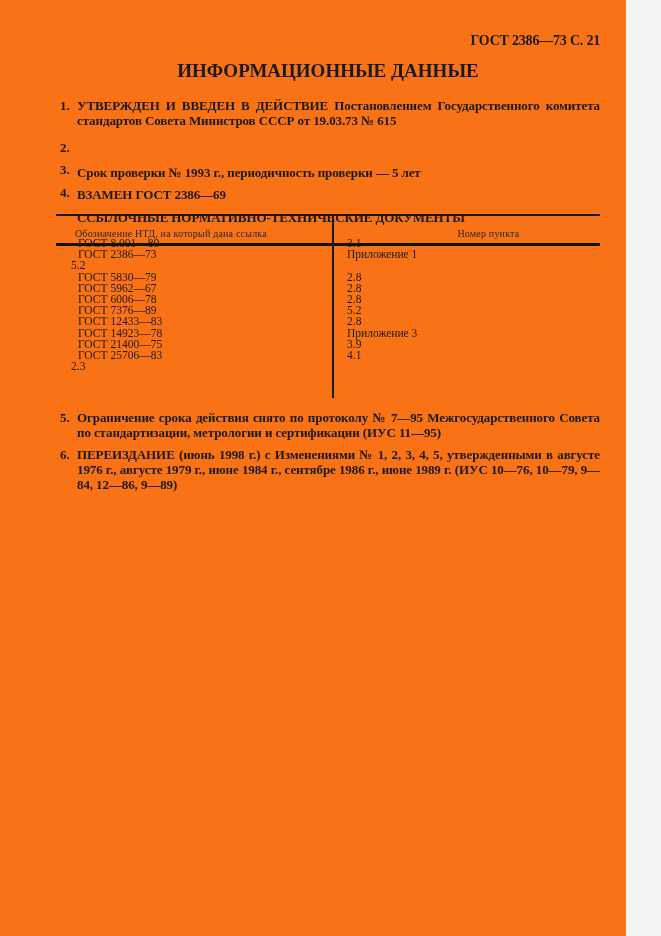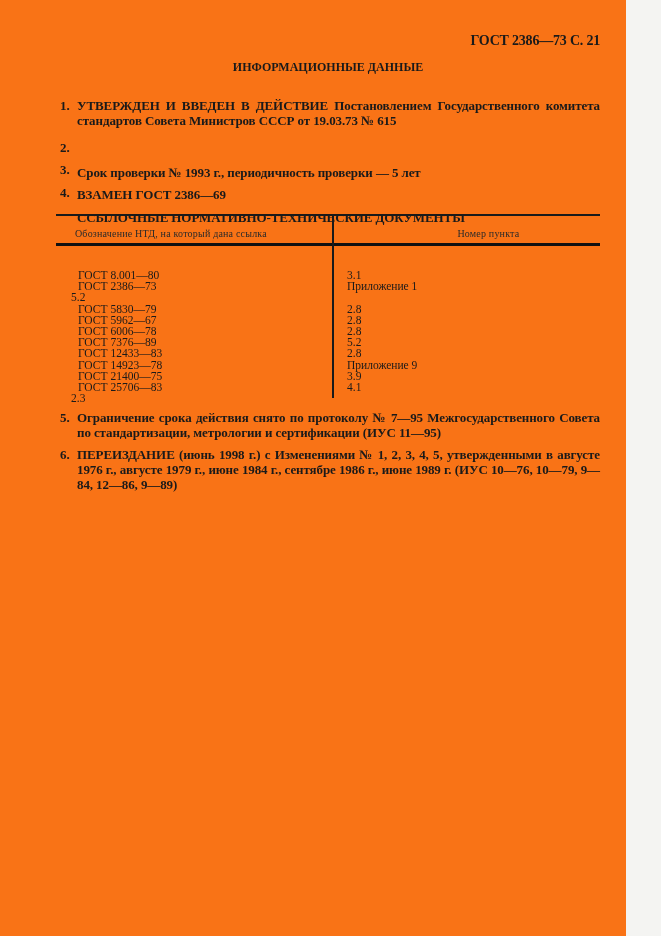--- a/index.html
+++ b/index.html
@@ -16,21 +16,21 @@
     overflow: hidden;
   }
   .doc-header {
     position: absolute; top: 33px; left: 56px; width: 544px;
     text-align: right;
     font-weight: bold; font-size: 14px; letter-spacing: -0.2px;
   }
   .doc-title {
     position: absolute; top: 60px; left: 56px; width: 544px;
     text-align: center;
-    font-weight: bold; font-size: 12px;
+    font-weight: bold; font-size: 19px;
   }
   .item {
     position: absolute; left: 60px; width: 540px;
     font-weight: bold; font-size: 13px; line-height: 15px;
     letter-spacing: -0.1px;
   }
   .item .num { position: absolute; left: 0; top: 0; }
   .item .itext { margin-left: 17px; text-align: justify; }
   .item.single .itext { text-align: left; margin-top: 25px; }
   #item-1 { top: 98px; }
@@ -60,21 +60,21 @@
     display: flex;
     gap: 44px;
   }
   .th {
     display: flex; align-items: center; justify-content: center;
     font-size: 10px; color: #2a2a2a; letter-spacing: 0.2px;
   }
   .th-left  { width: 276px; }
   .th-right { width: 268px; margin-left: 47px; }
   .tbody {
-    position: absolute; top: 48px; left: 0; width: 100%;
+    position: absolute; top: 16px; left: 0; width: 100%;
     padding-top: 8px;
   }
   .trow { display: flex; height: 11.2px; line-height: 11.2px; }
   .tcell-left {
     width: 276px; box-sizing: border-box; padding-left: 22px;
     font-size: 11.5px; white-space: nowrap;
   }
   .tcell-right {
     box-sizing: border-box; padding-left: 15px;
     font-size: 11.5px; white-space: nowrap;
@@ -143,21 +143,21 @@
         <div class="trow">
           <div class="tcell-left">ГОСТ 7376—89</div>
           <div class="tcell-right">5.2</div>
         </div>
         <div class="trow">
           <div class="tcell-left">ГОСТ 12433—83</div>
           <div class="tcell-right">2.8</div>
         </div>
         <div class="trow">
           <div class="tcell-left">ГОСТ 14923—78</div>
-          <div class="tcell-right">Приложение 9</div>
+          <div class="tcell-right">Приложение 3</div>
         </div>
         <div class="trow">
           <div class="tcell-left">ГОСТ 21400—75</div>
           <div class="tcell-right">3.9</div>
         </div>
         <div class="trow">
           <div class="tcell-left">ГОСТ 25706—83</div>
           <div class="tcell-right">4.1</div>
         </div>
         <div class="trow">

